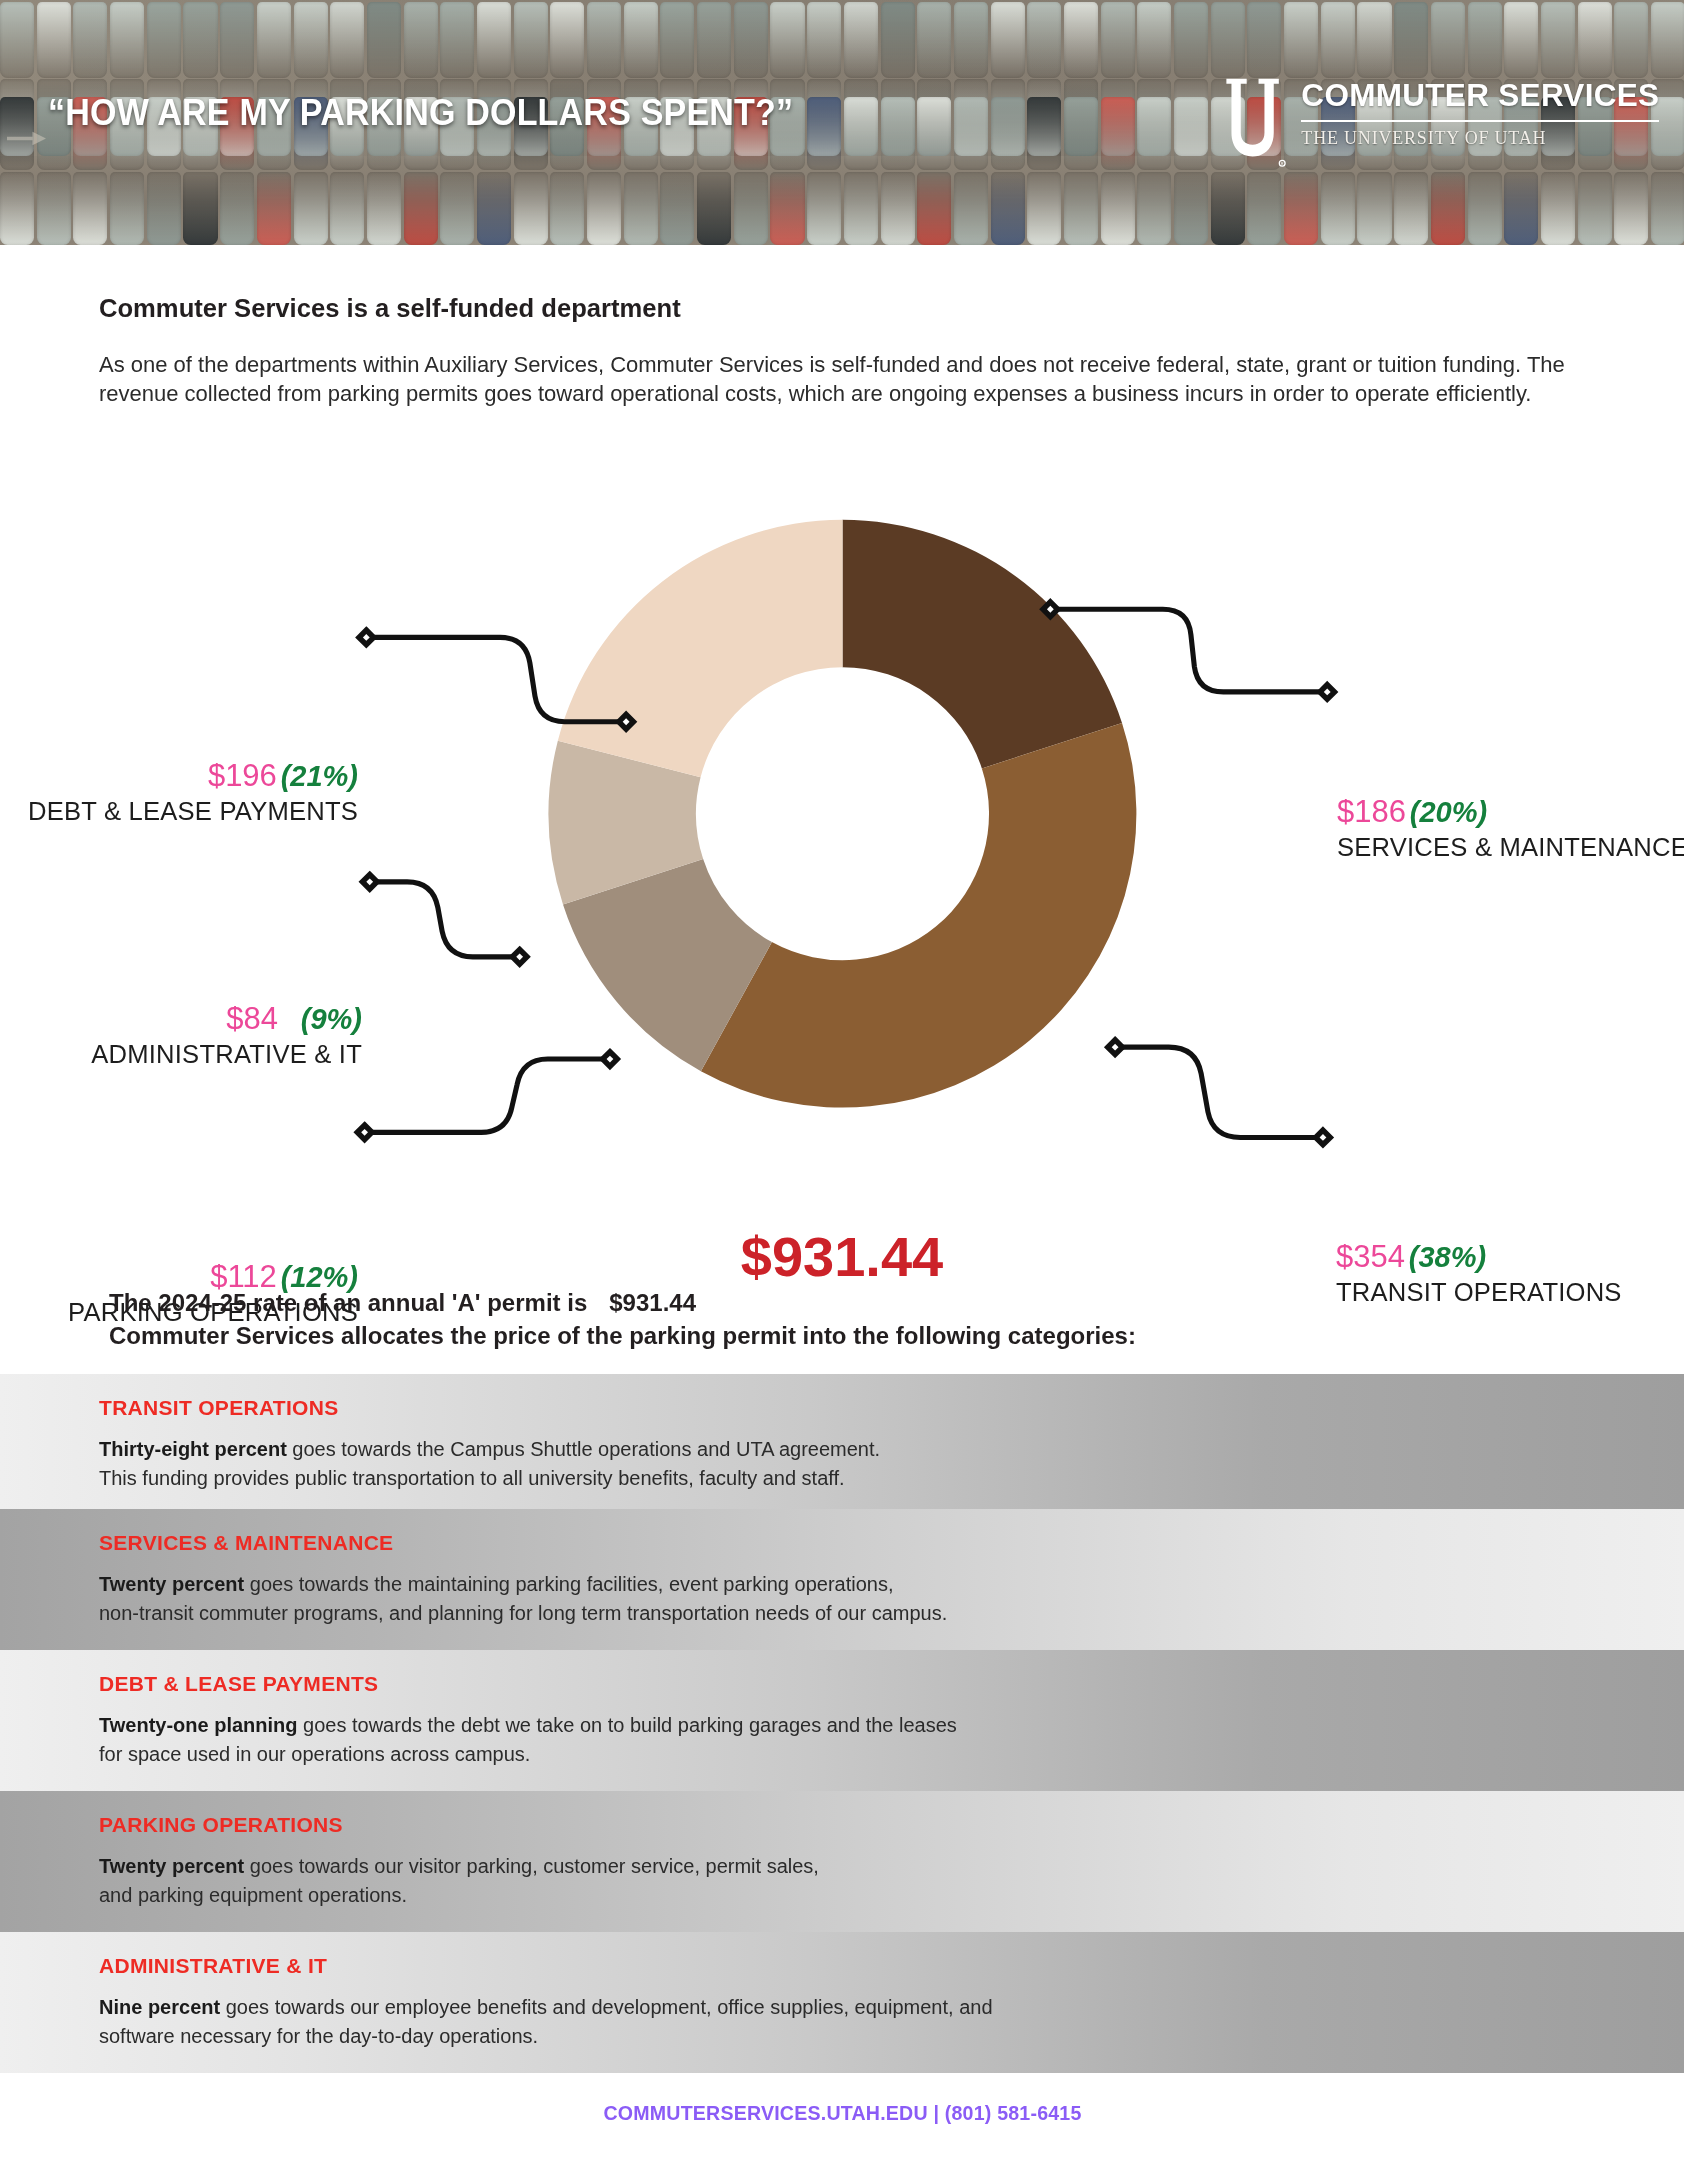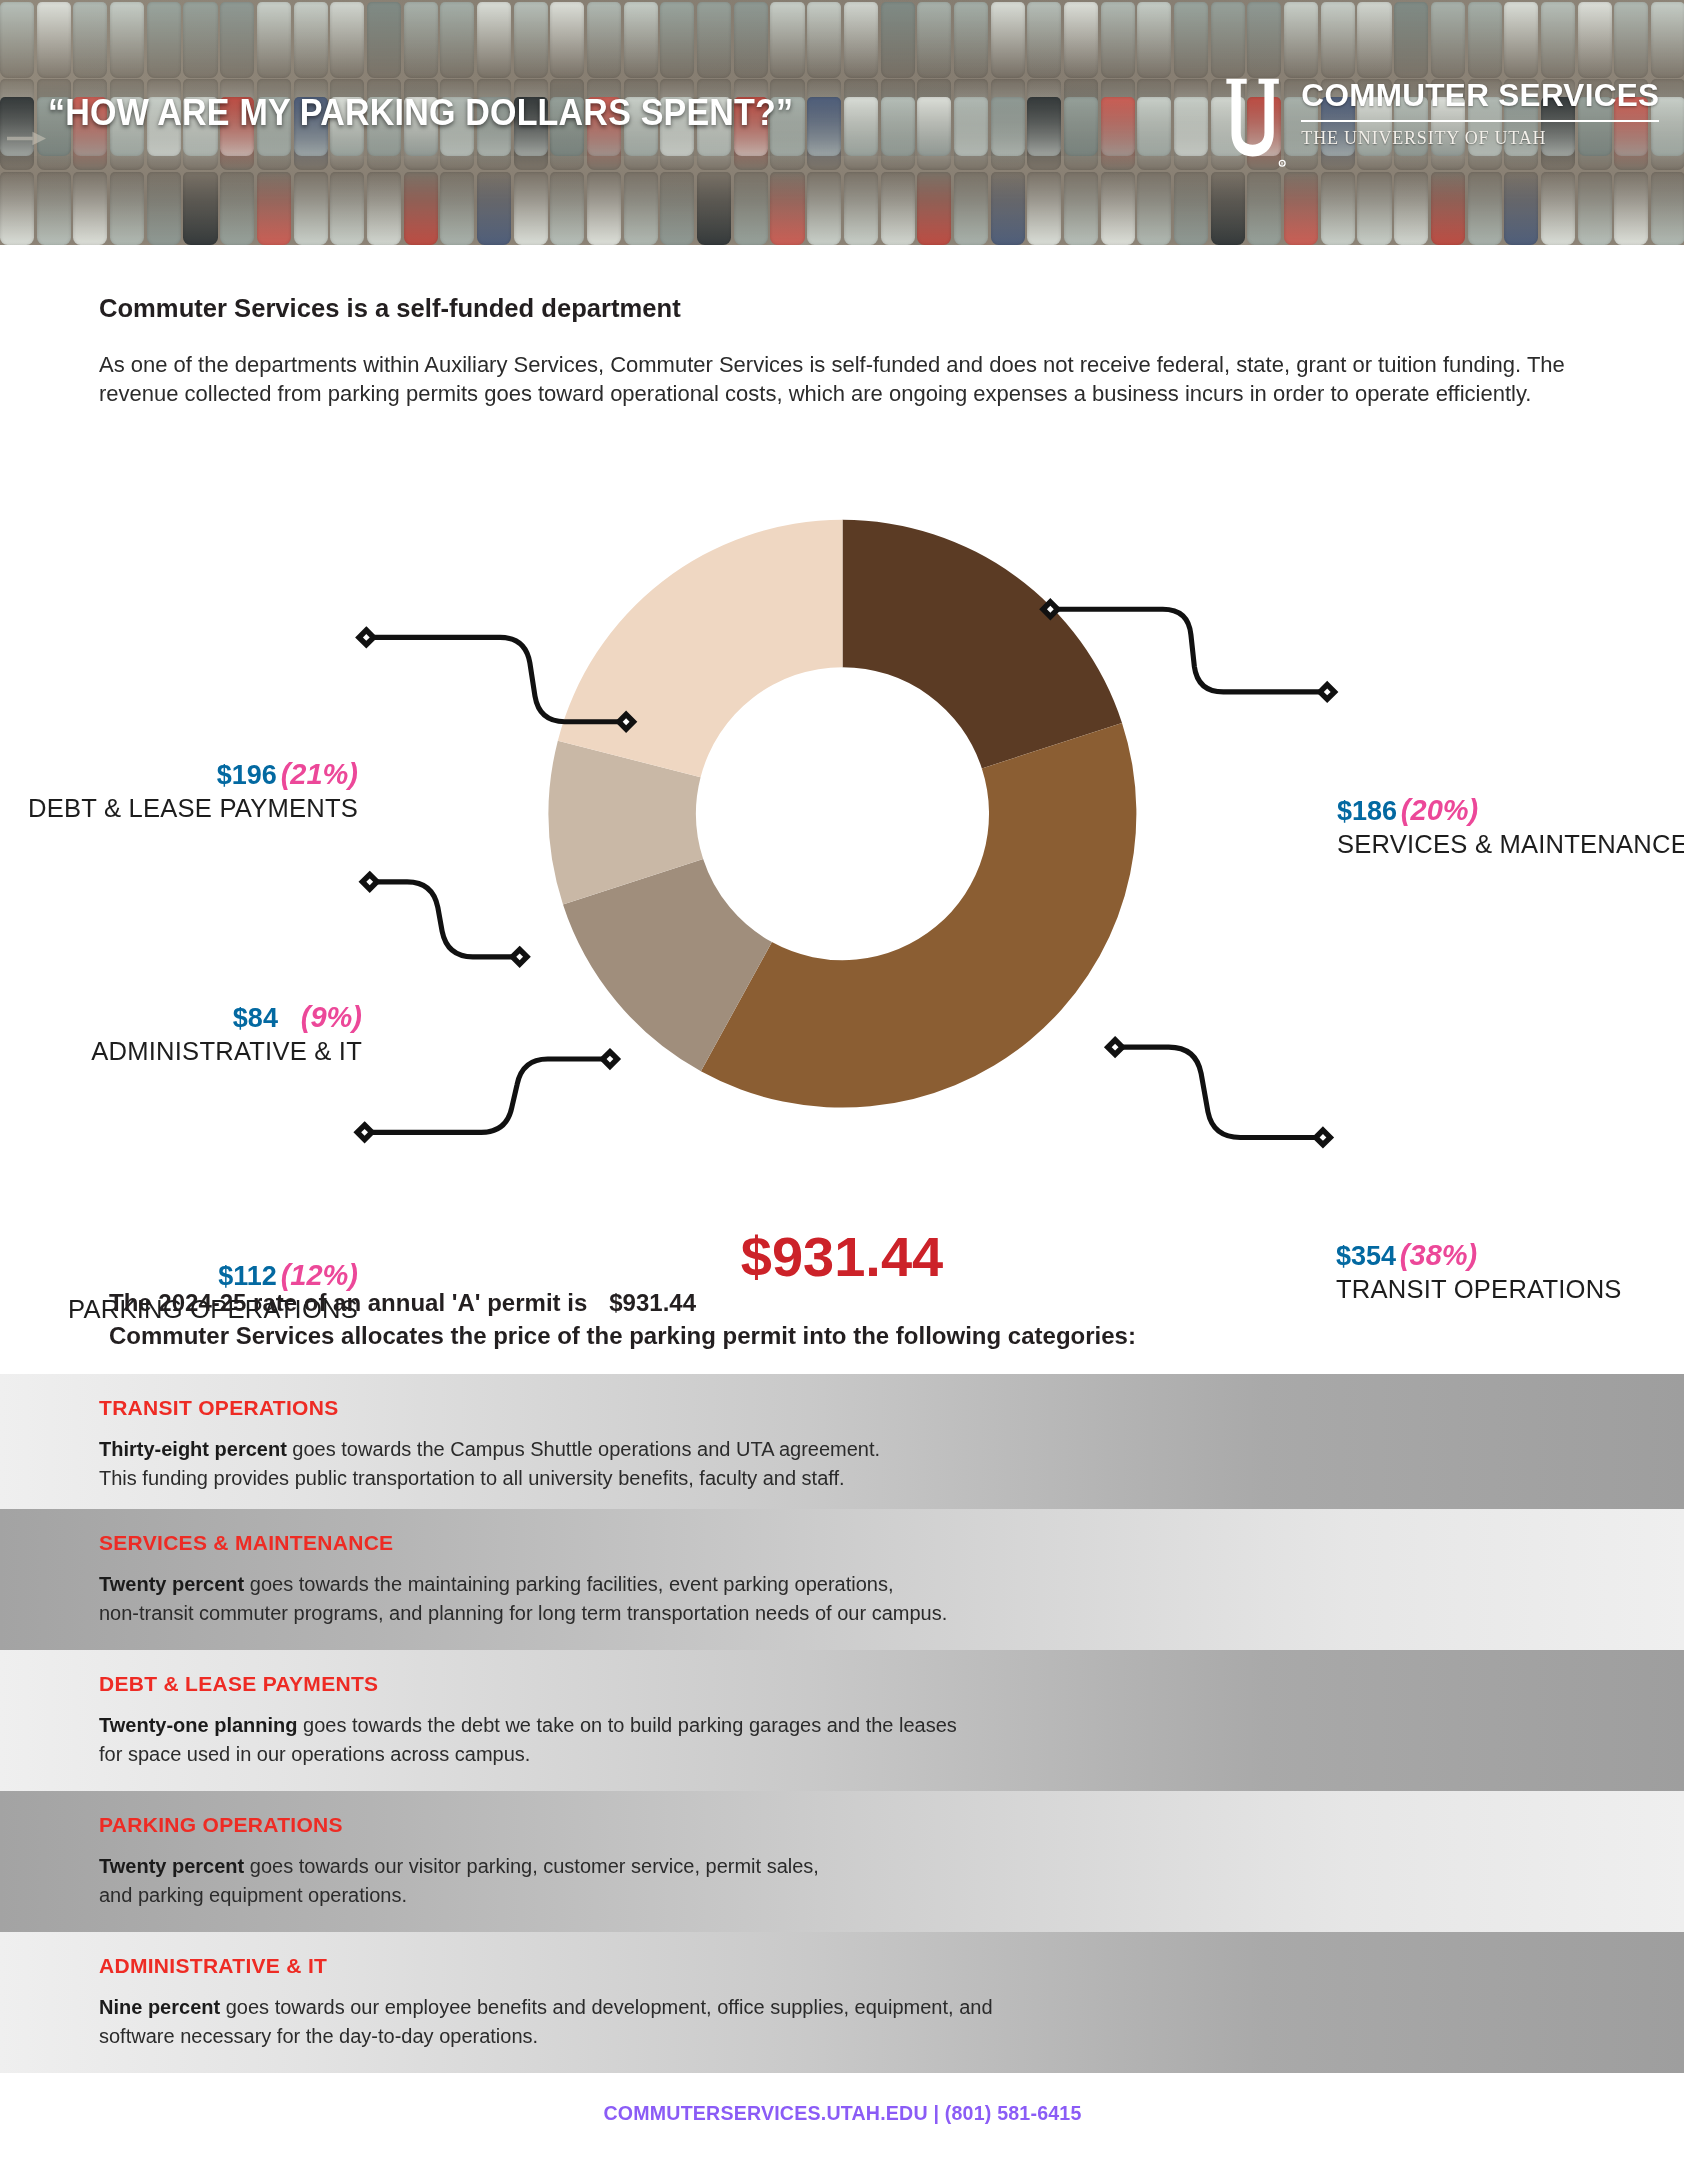--- a/index.html
+++ b/index.html
@@ -159,29 +159,29 @@
     font-weight: 700;
     color: #cc2229;
     white-space: nowrap;
   }
 
   .callout {
     position: absolute;
     white-space: nowrap;
   }
   .callout .amount {
-    font-size: 27px;
-    font-weight: 700;
-    color: #0369a1;
+    font-size: 31px;
+    font-weight: 400;
+    color: #ec4899;
   }
   .callout .pct {
     font-size: 29px;
     font-weight: 700;
     font-style: italic;
-    color: #ec4899;
+    color: #15803d;
   }
   .callout .cat {
     display: block;
     font-size: 25.6px;
     color: #1d1d1d;
     margin-top: 2.6px;
     letter-spacing: 0.2px;
   }
   .callout.right .cat { text-align: left; }
   .callout.left { text-align: right; }

